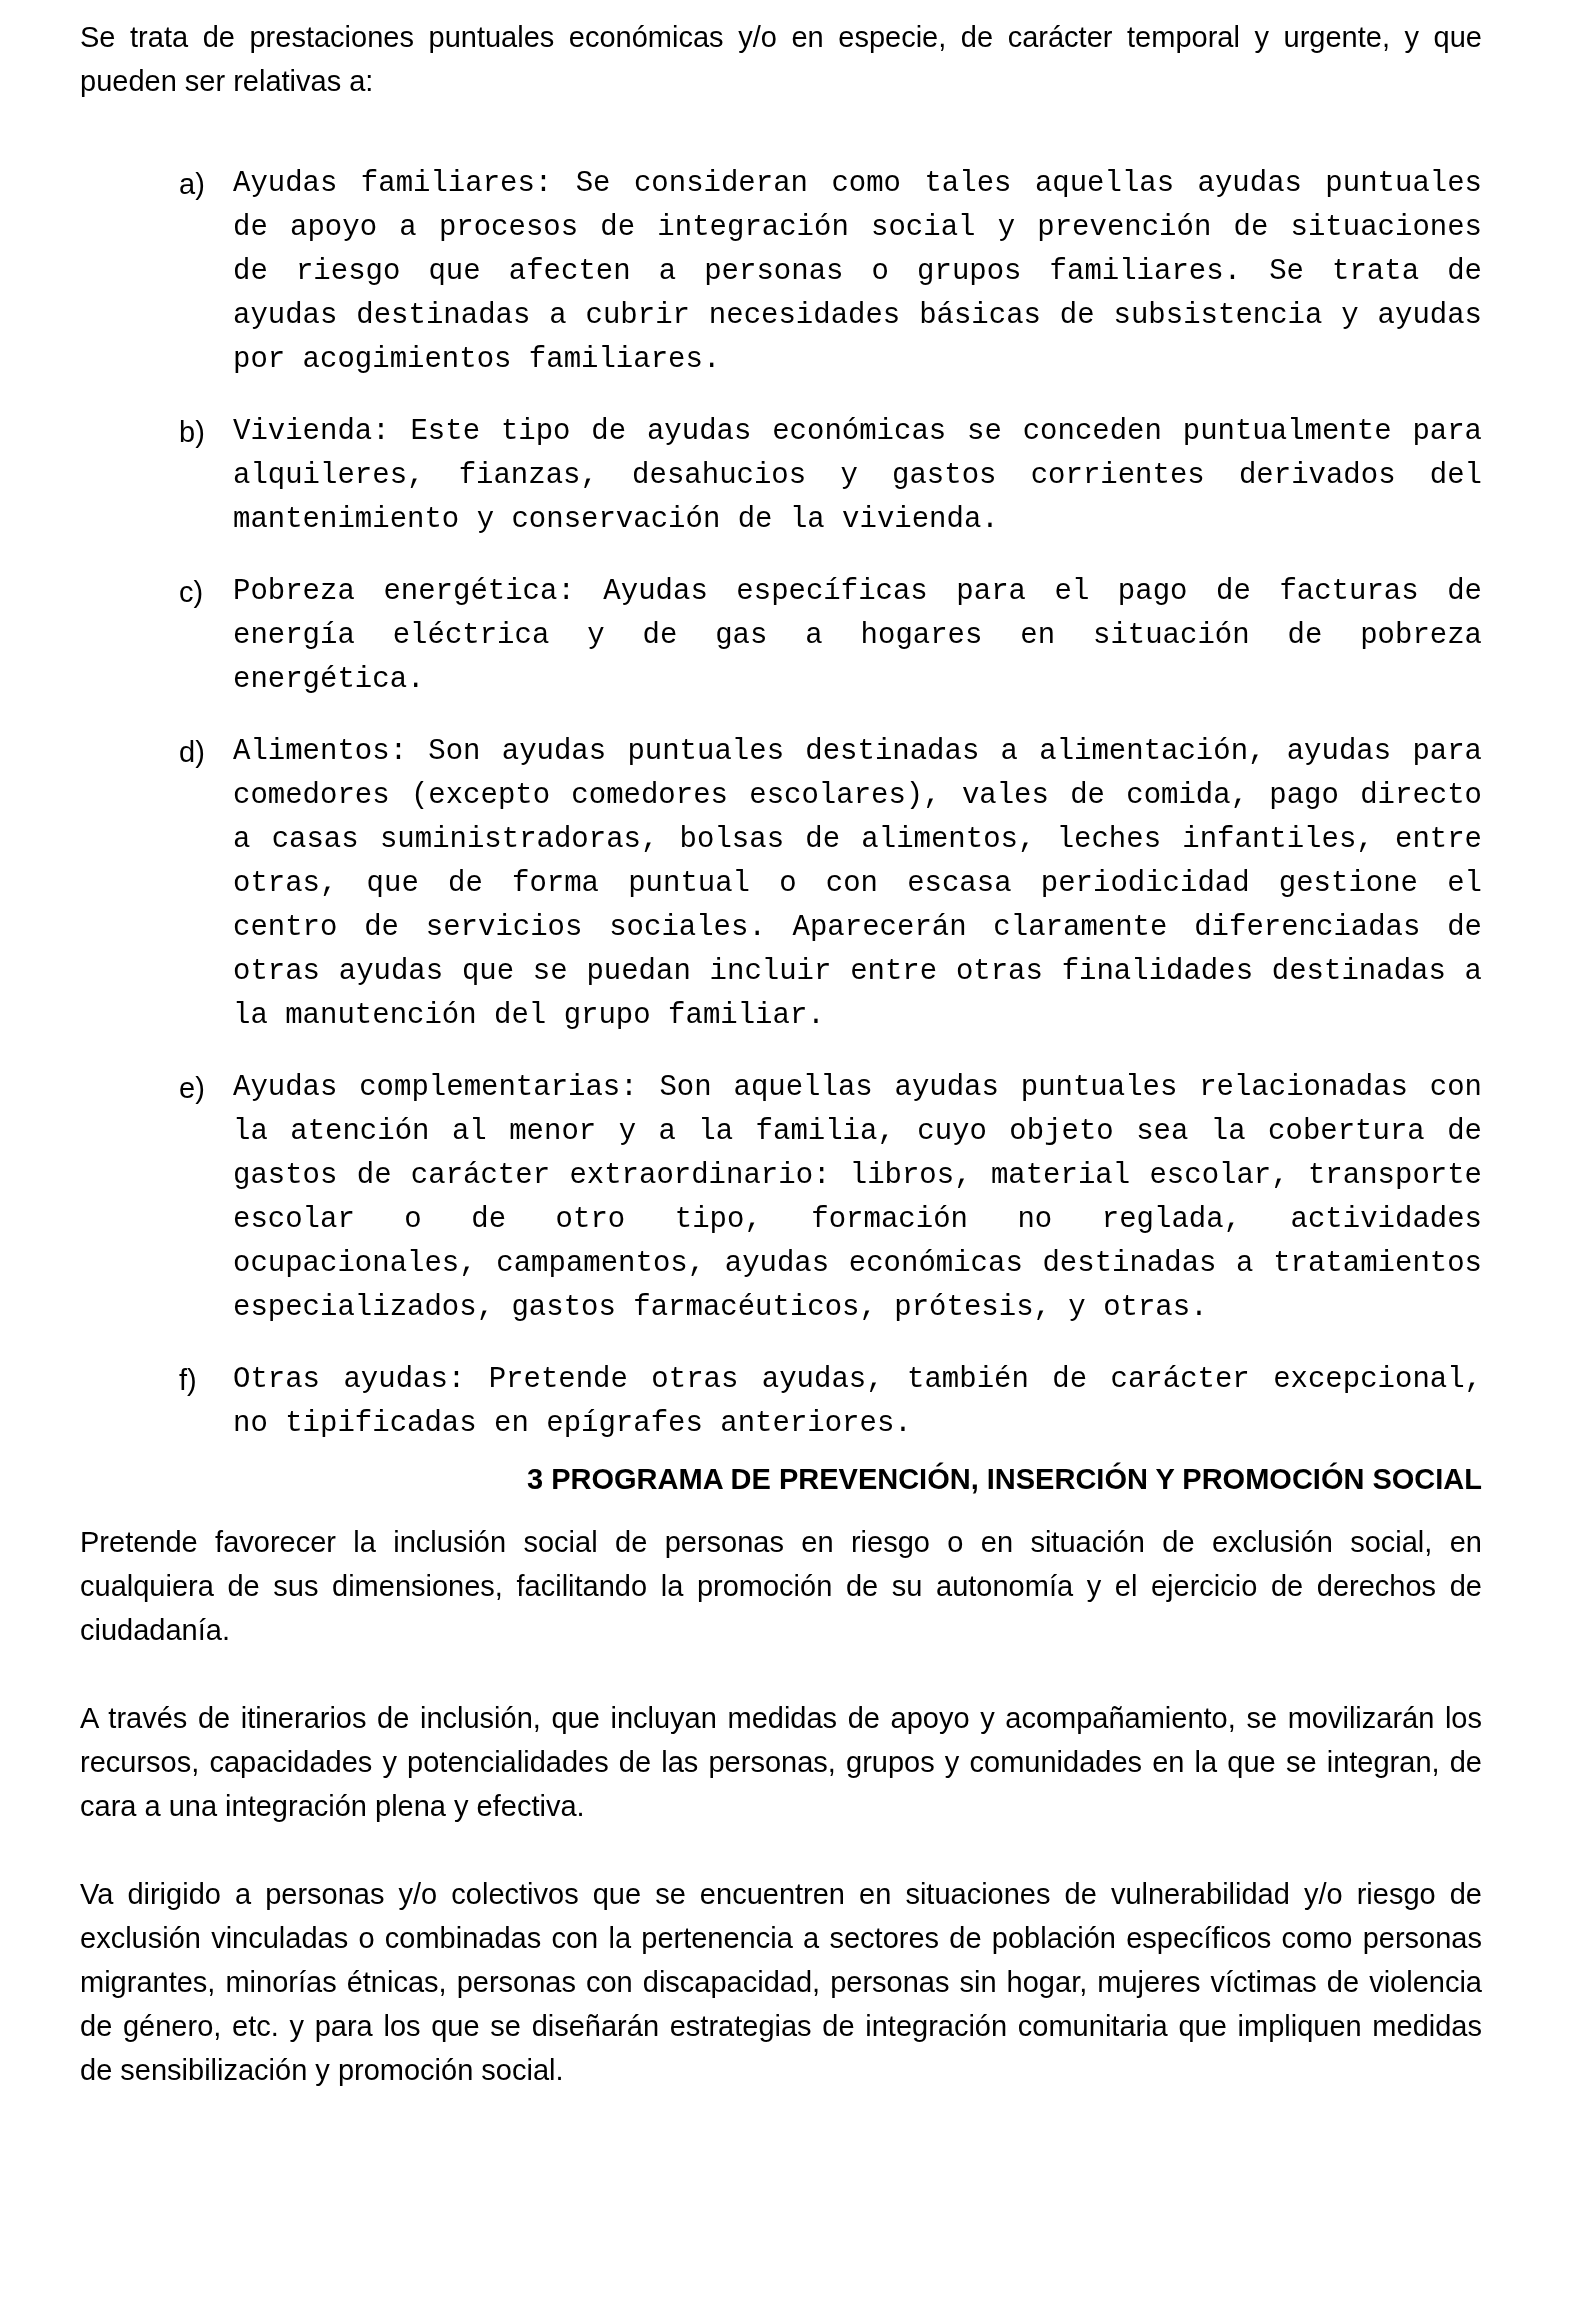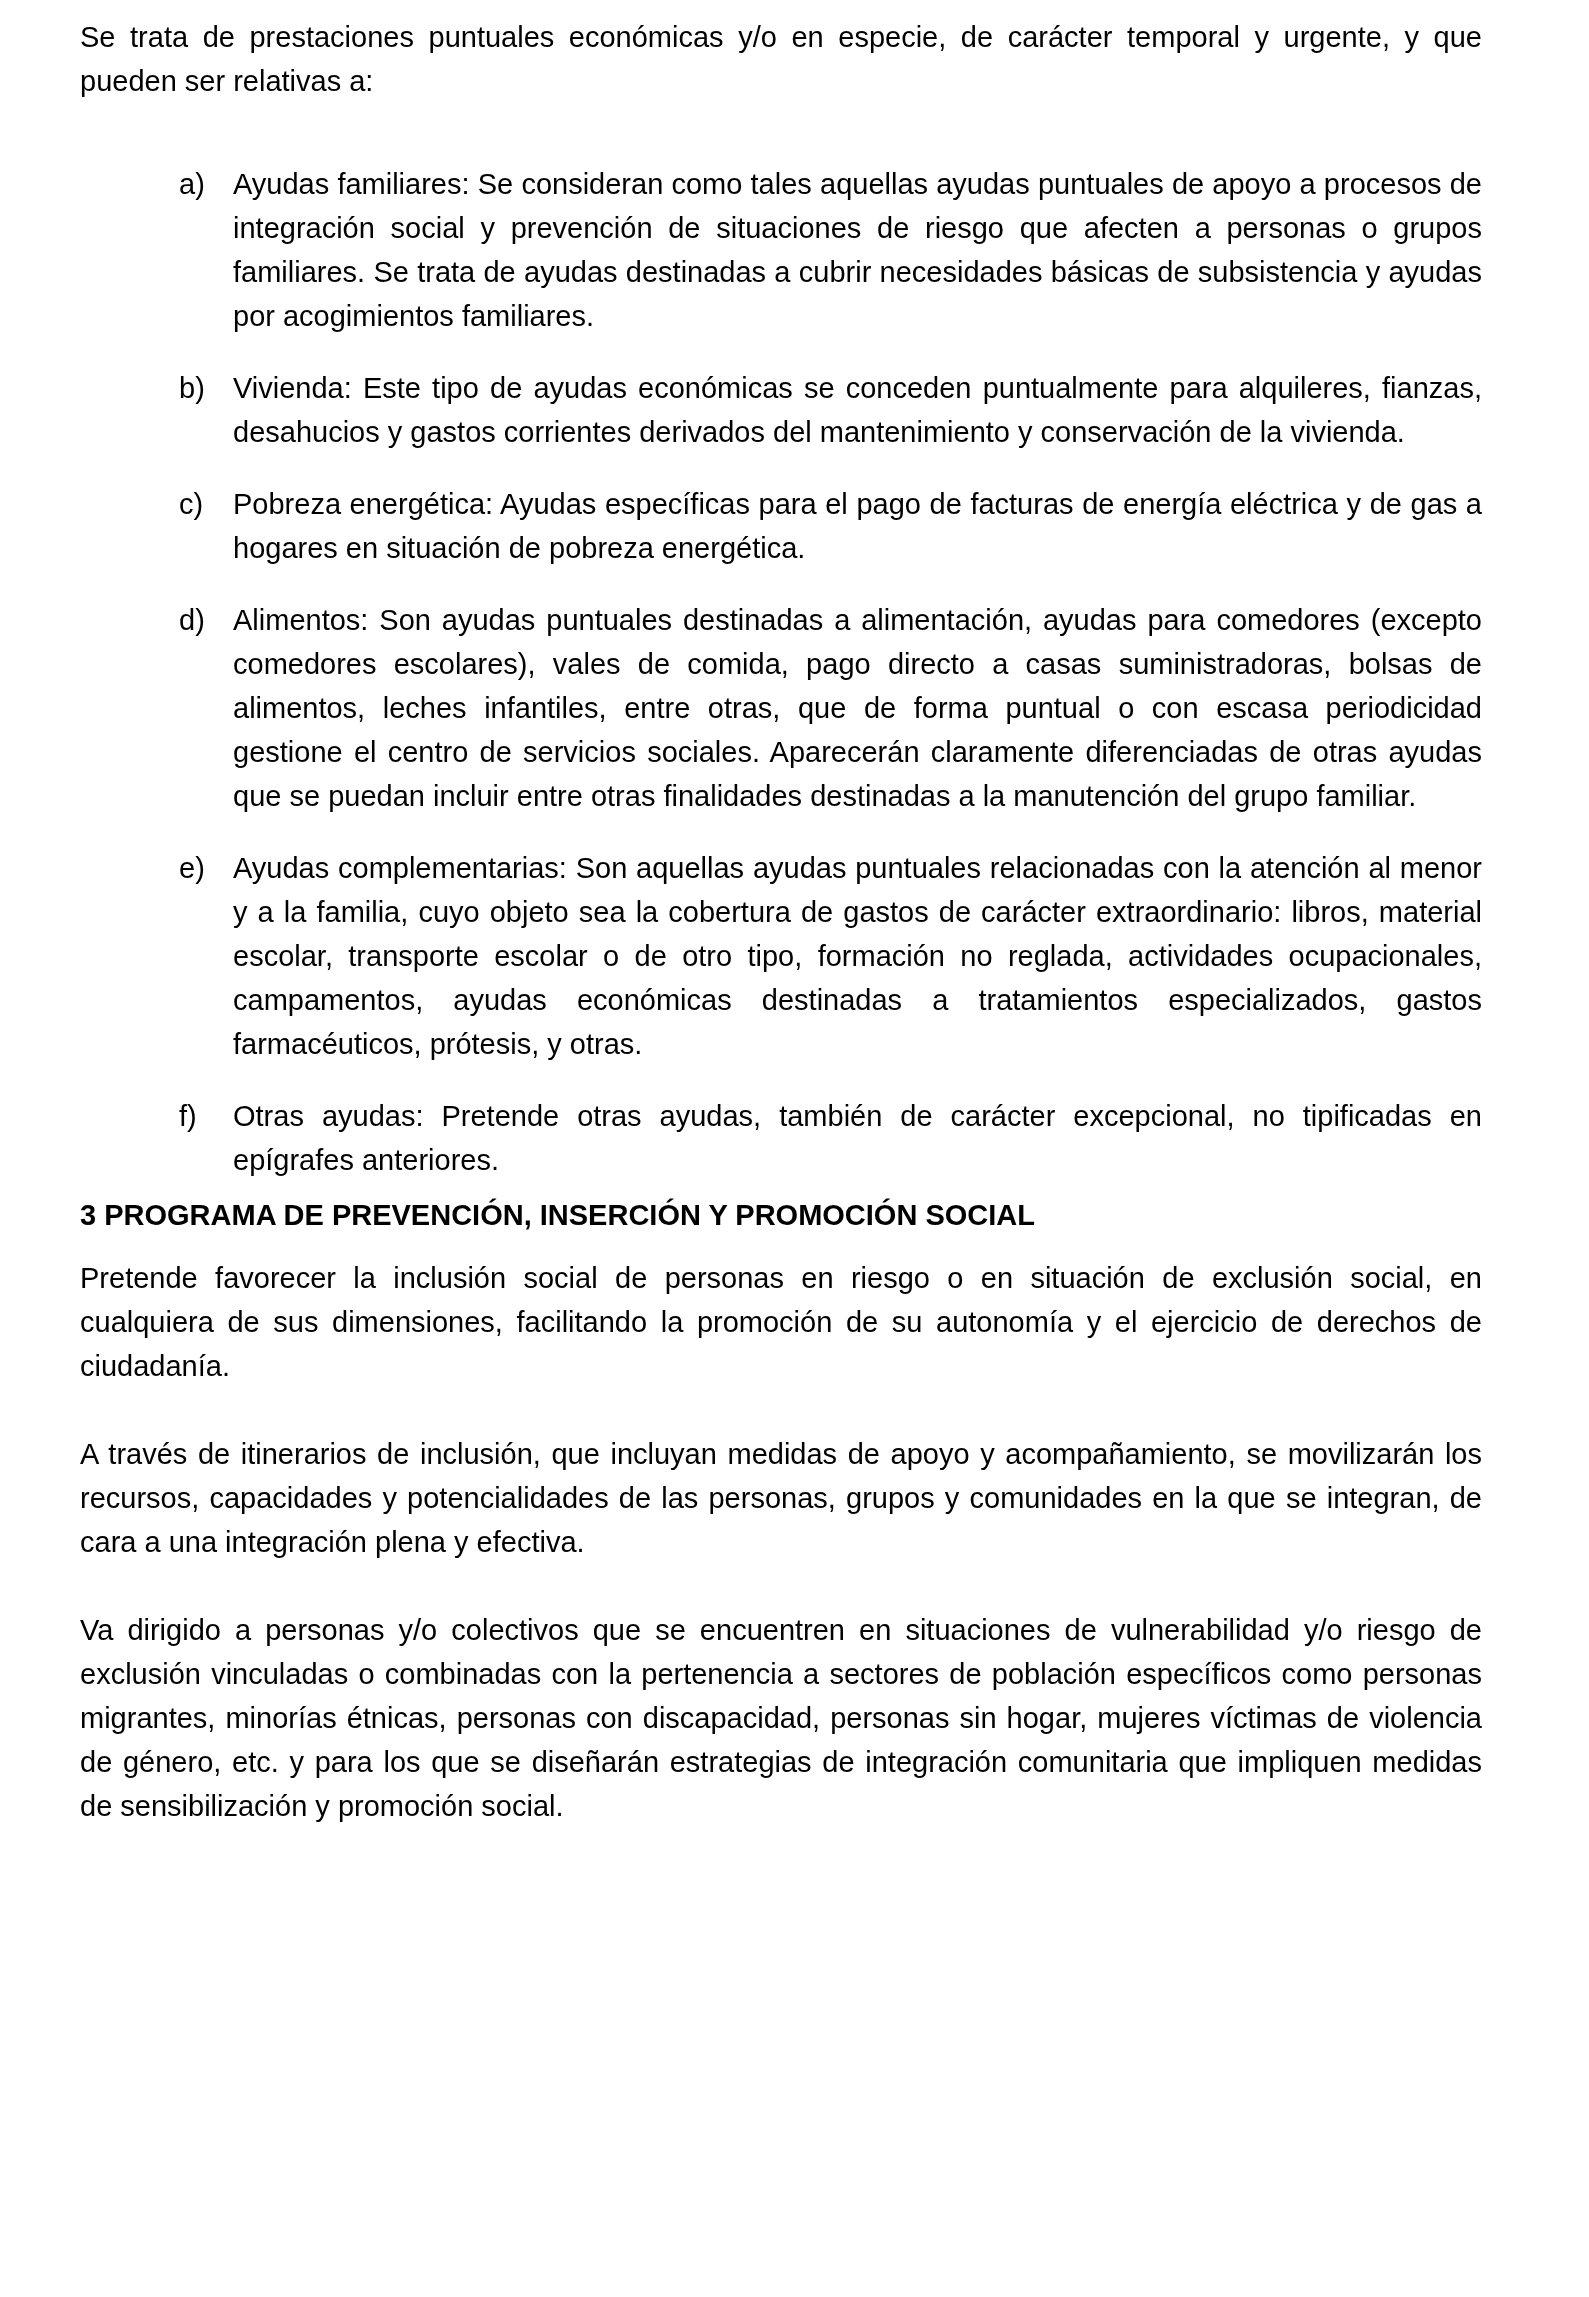--- a/index.html
+++ b/index.html
@@ -45,27 +45,28 @@
     margin-bottom: 0;
   }
   .list-marker {
     flex: 0 0 54px;
     width: 54px;
     text-align: left;
   }
   .list-text {
     flex: 1 1 auto;
     text-align: justify;
+    font-family: Liberation Mono, monospace;
   }
   h2.section-heading {
     font-size: 29px;
     line-height: 44px;
     font-weight: bold;
     margin: 11.4px 0 19px 0;
-    text-align: left;
+    text-align: right;
   }
 </style>
 </head>
 <body>
 
 <div class="page">
 
   <p class="body-text intro">Se trata de prestaciones puntuales económicas y/o en especie, de carácter temporal y urgente, y que pueden ser relativas a:</p>
 
   <div class="letter-list body-text">

